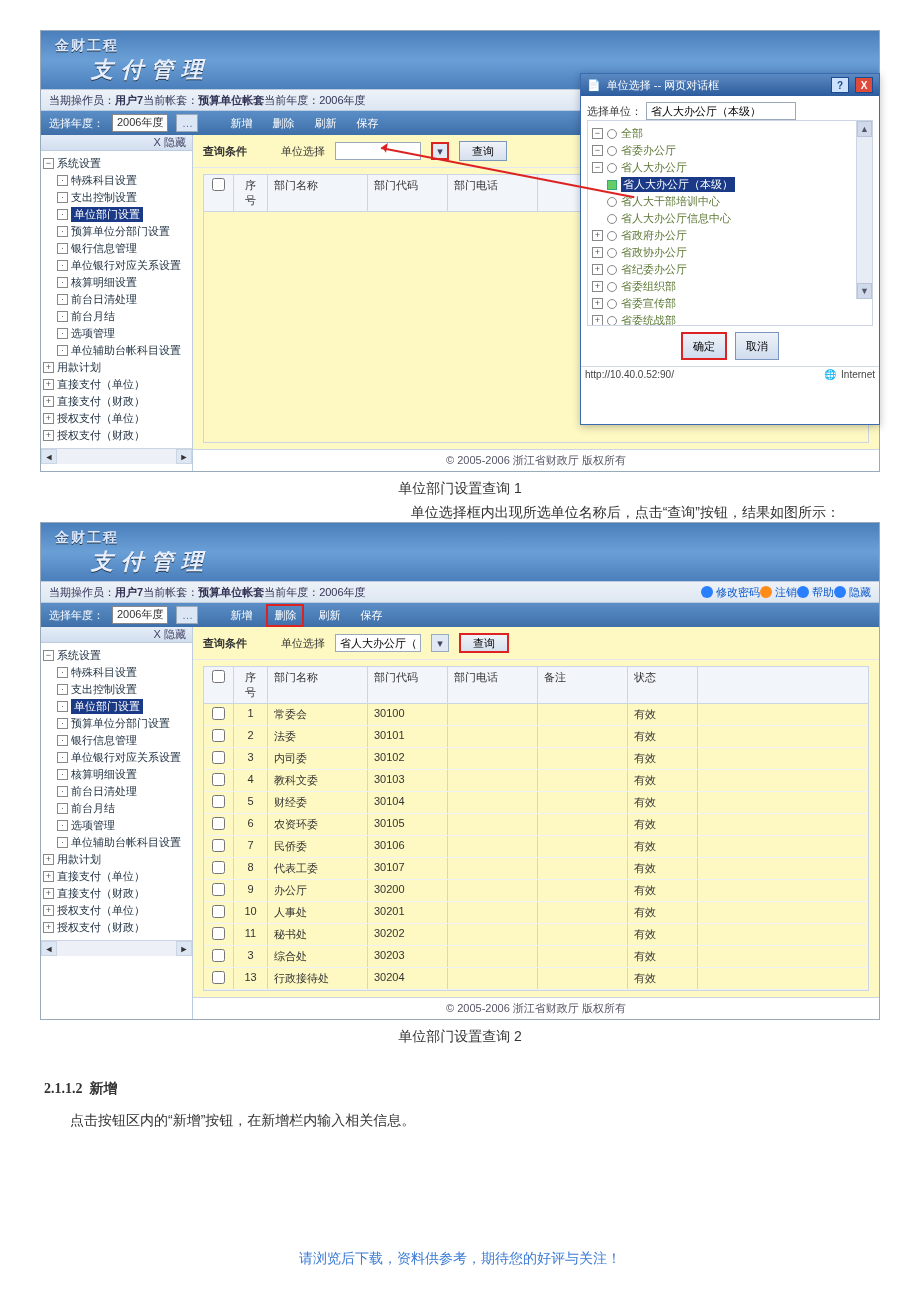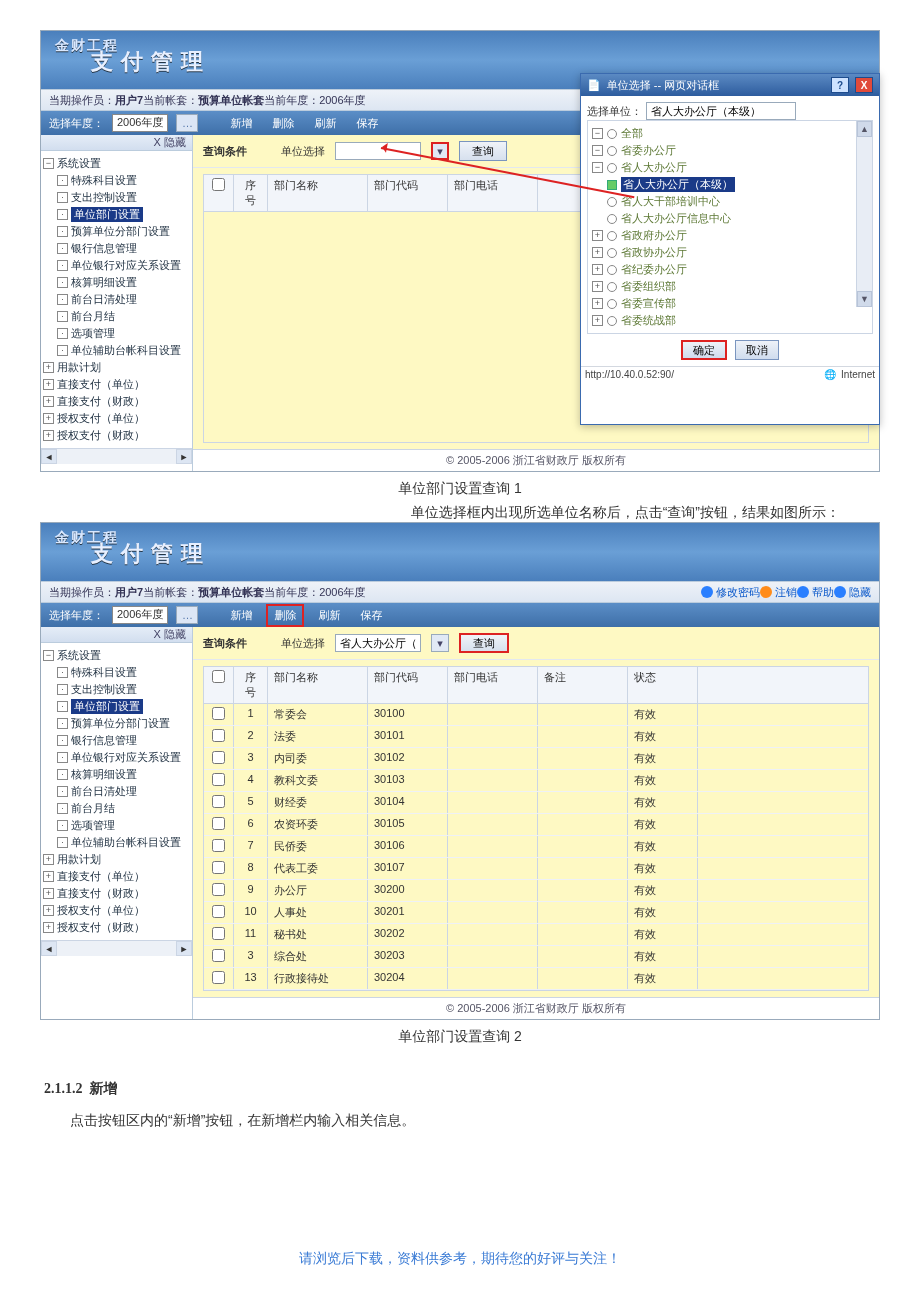--- a/index.html
+++ b/index.html
@@ -1,21 +1,21 @@
 <!DOCTYPE html>
 <html><head>
 <meta charset="utf-8">
 <style>
   * { box-sizing: border-box; margin: 0; padding: 0; }
   body { font-family: "Microsoft YaHei", SimSun, sans-serif; background: #fff; width: 920px; margin: 0 auto; font-size: 12px; color: #333; }
   .page { padding: 30px 40px 60px; }
   .app-frame { border: 1px solid #9ab; background: #fff; margin-bottom: 8px; }
   .app-header { background: linear-gradient(180deg,#4a7fbc 0%,#6a9fd6 50%,#4a7fbc 100%); height: 58px; position: relative; color: #fff; }
   .app-header .logo { position:absolute; top:6px; left:14px; font-size:14px; font-weight:bold; letter-spacing:2px; color:#d9e8ff; text-shadow:0 1px 0 #234; }
-  .app-header .subtitle { position:absolute; top:16px; left:50px; font-size:22px; font-weight:bold; color:#e8f0ff; text-shadow:0 1px 0 #234; letter-spacing:8px; }
+  .app-header .subtitle { position:absolute; top:24px; left:50px; font-size:22px; font-weight:bold; font-style:italic; color:#e8f0ff; text-shadow:0 1px 0 #234; letter-spacing:8px; }
   .statusbar { background: linear-gradient(#eef2f8,#dde6f2); border-top:1px solid #bcd; border-bottom:1px solid #bcd; height:22px; display:flex; align-items:center; padding:0 8px; font-size:11px; color:#335; }
   .statusbar .spacer{flex:1;}
   .statusbar a{color:#0a58ca; text-decoration:none; display:flex;align-items:center;gap:3px;}
   .circle-icon{display:inline-block;width:12px;height:12px;border-radius:50%;}
   .ci-blue{background:#2a7fff;} .ci-orange{background:#ff8c1a;} .ci-q{background:#2a7fff;}
   .yearbar { background: linear-gradient(#5b8ec7,#3e6fa8); height:24px; display:flex; align-items:center; padding:0 8px; font-size:11px; color:#fff; gap:8px; }
   .yearbar .sel{background:#fff;color:#333;border:1px solid #888;height:18px;padding:0 4px;}
   .yearbar .dots{background:#dce6f5;border:1px solid #9ab;height:18px;width:22px;display:inline-flex;align-items:center;justify-content:center;color:#5577aa;}
   .toolbar-btn{background:transparent;border:none;color:#fff;padding:2px 6px;cursor:pointer;font-size:11px;}
   .red-box{border:2px solid #d22 !important;}
@@ -55,21 +55,21 @@
   .win-help{background:#cde2ff;color:#1d4c8e;} .win-close{background:#e04a3a;color:#fff;}
   .dlg-body{padding:6px;font-size:11px;height:270px;position:relative;display:flex;flex-direction:column;}
   .dlg-row{display:flex;align-items:center;gap:4px;margin-bottom:0;}
   .dlg-tree{flex:1;border:1px solid #cbd5e4;padding:4px;overflow:auto;position:relative;background:#fff;}
   .dlg-tree .node{display:flex;align-items:center;gap:4px;padding:1px 0;white-space:nowrap;}
   .dlg-tree .node .radio{width:10px;height:10px;border:1px solid #888;border-radius:50%;}
   .dlg-tree .node .lbl{color:#5b7733;}
   .dlg-tree .node .lbl.hl{background:#1a3a88;color:#fff;padding:0 2px;}
   .ind0{padding-left:0;} .ind1{padding-left:14px;} .ind2{padding-left:28px;}
   .dlg-btns{display:flex;justify-content:center;gap:8px;margin-top:6px;}
-  .dlg-btn{border:1px solid #7a95bf;background:linear-gradient(#eef2f8,#cfdcee);height:20px;padding:0 10px;font-size:11px;}
+  .dlg-btn{border:1px solid #7a95bf;background:linear-gradient(#eef2f8,#cfdcee);height:28px;padding:0 10px;font-size:11px;}
   .dlg-url{border-top:1px solid #d3d8e0;font-size:10px;padding:2px 4px;color:#444;display:flex;align-items:center;gap:4px;}
   .dlg-scroll{position:absolute;right:0;top:0;bottom:26px;width:16px;background:#e8edf5;border-left:1px solid #cbd5e4;}
   .dlg-scroll .up,.dlg-scroll .down{height:16px;background:#d0daea;display:flex;align-items:center;justify-content:center;font-size:9px;color:#556;border:1px solid #b8c4d8;}
   .dlg-scroll .down{position:absolute;bottom:0;left:0;right:0;}
 
   .arrow-line{position:absolute;height:2px;background:#d22;transform-origin:left center;}
   .arrow-head{position:absolute;width:0;height:0;border:5px solid transparent;}
 
   .caption{text-align:center;font-size:14px;margin:8px 0 6px;}
   .body-text{text-align:right;font-size:14px;margin:2px 0 0;padding:0 40px;}

